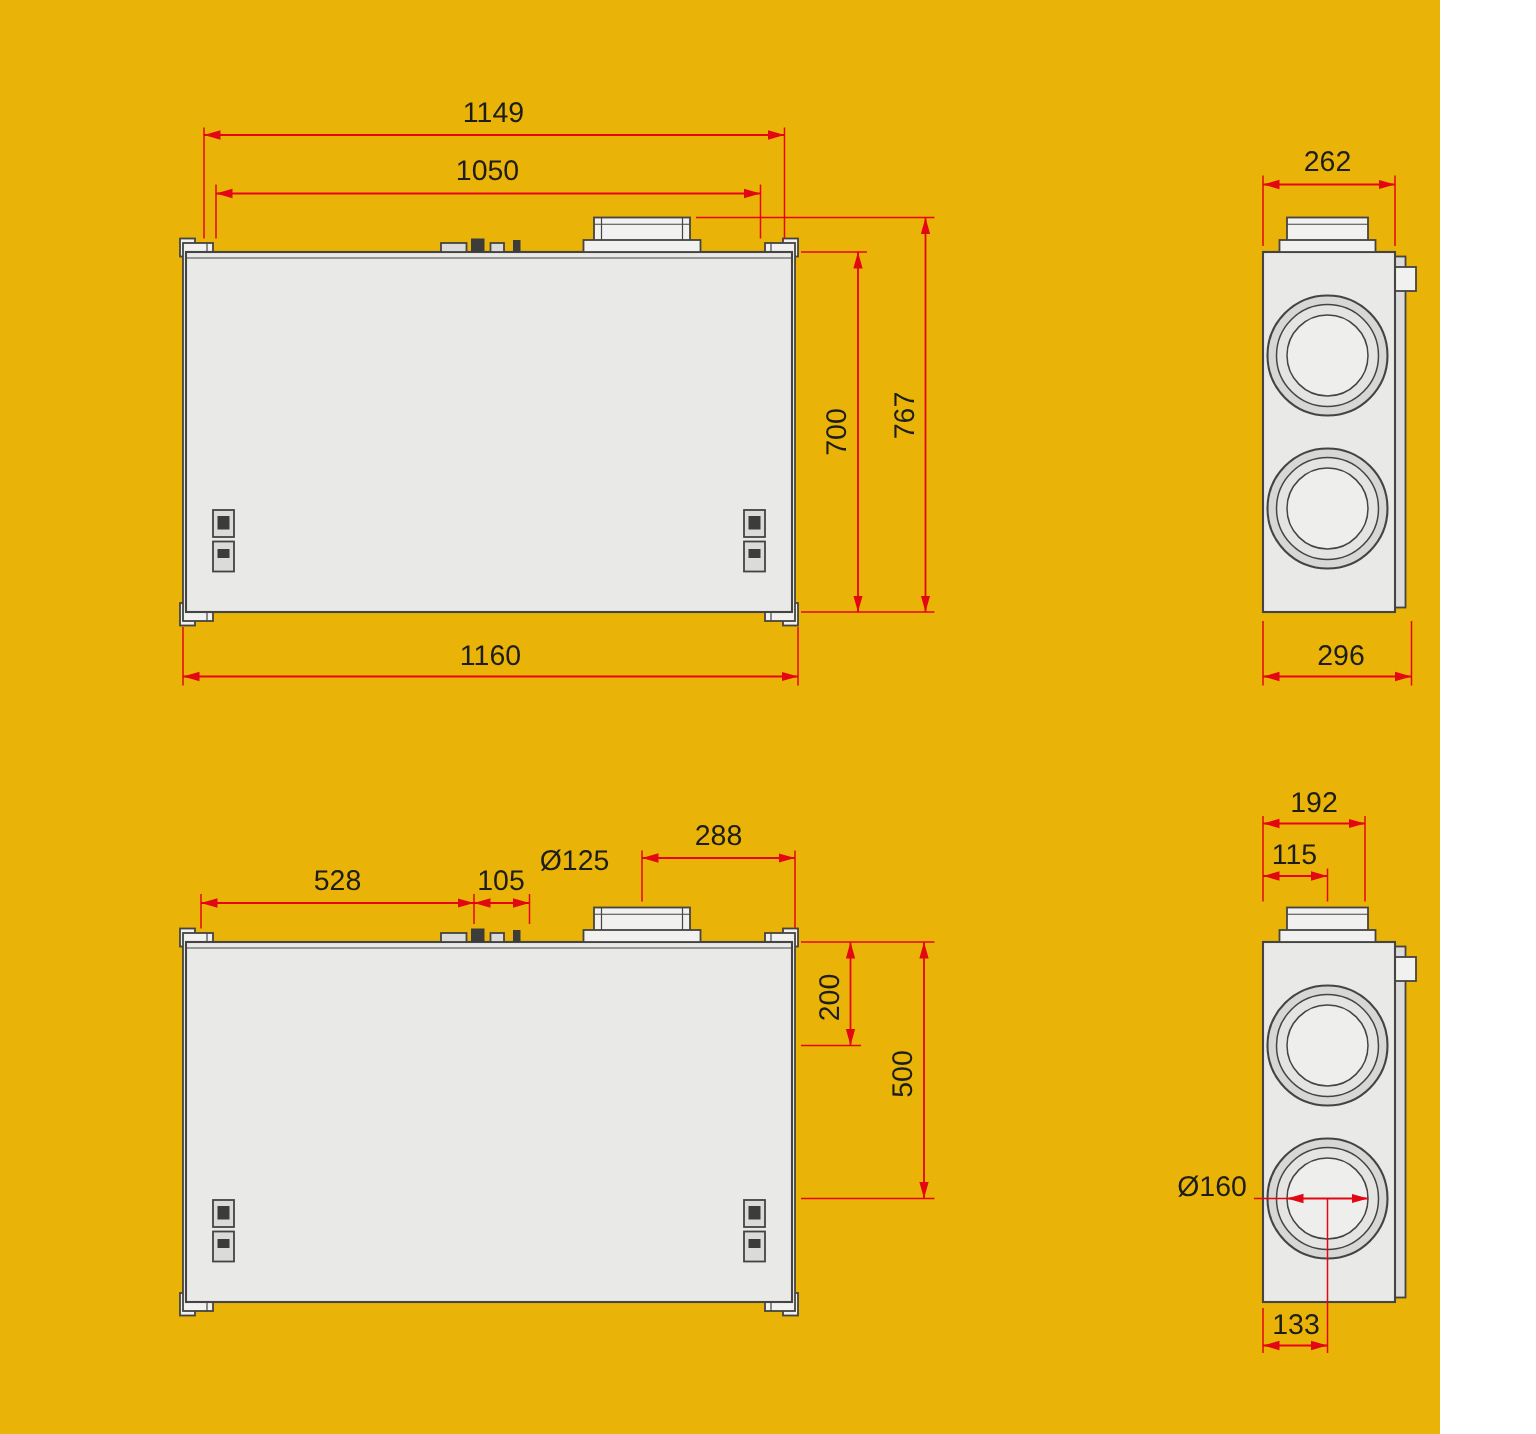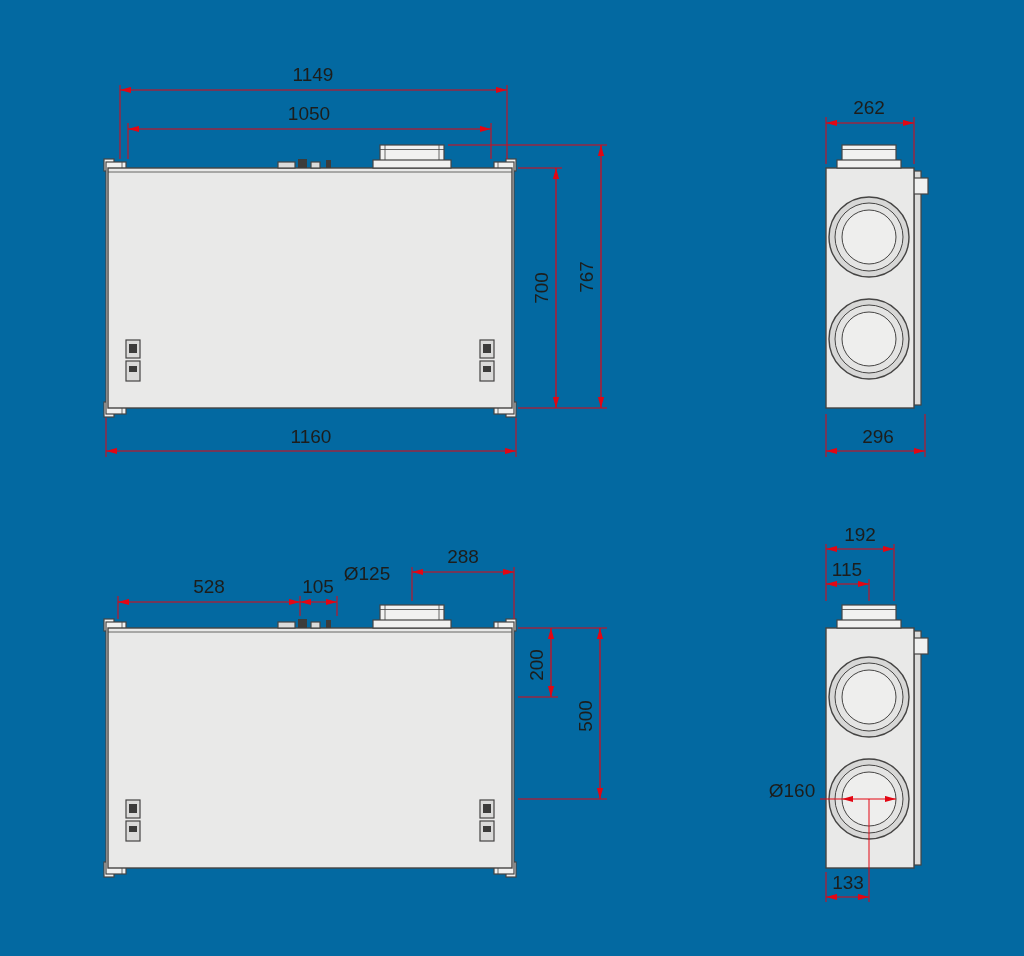--- a/index.html
+++ b/index.html
@@ -1,16 +1,16 @@
 <!DOCTYPE html>
 <html><head>
 <meta charset="utf-8">
 <style>
   html,body{margin:0;padding:0;background:#ffffff;}
-  .stage{width:1024px;height:956px;background:#0369a1;position:relative;overflow:hidden;}
+  .stage{width:944px;height:956px;background:#eab308;position:relative;overflow:hidden;padding-left:16px;}
   svg{display:block;}
   
   .f1{fill:#e9e9e8;stroke:#454443;stroke-width:1.4;}
   .f2{fill:#f1f1f0;stroke:#454443;stroke-width:1.2;}
   .f3{fill:#dbdbda;stroke:#454443;stroke-width:1.2;}
   .dk{fill:#3c3c3b;stroke:none;}
   .thin{stroke:#454443;stroke-width:0.8;fill:none;}
   .c1{fill:#d7d7d6;stroke:#454443;stroke-width:1.4;}
   .c2{fill:#e4e4e3;stroke:#454443;stroke-width:1;}
   .c3{fill:#eeeeed;stroke:#454443;stroke-width:1;}

